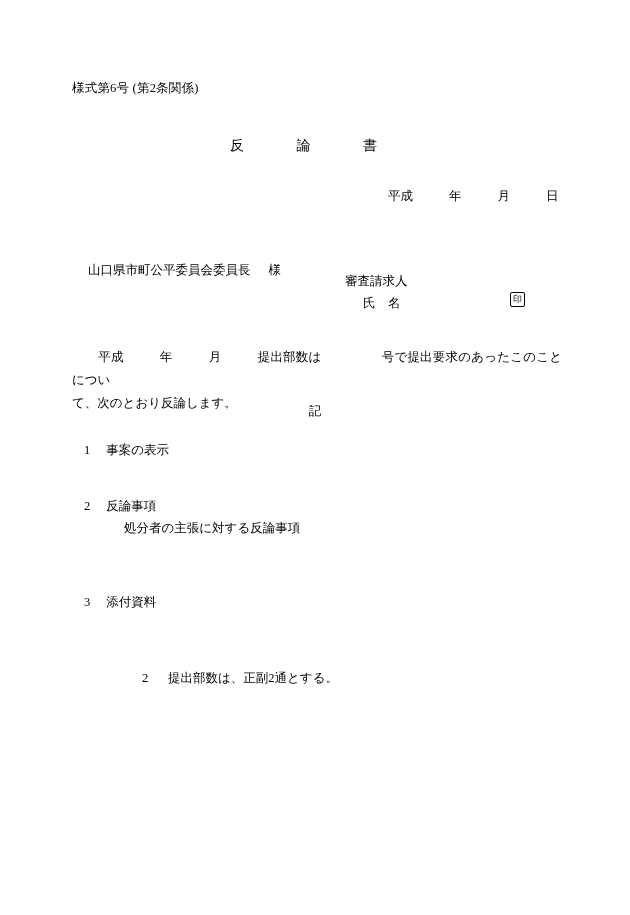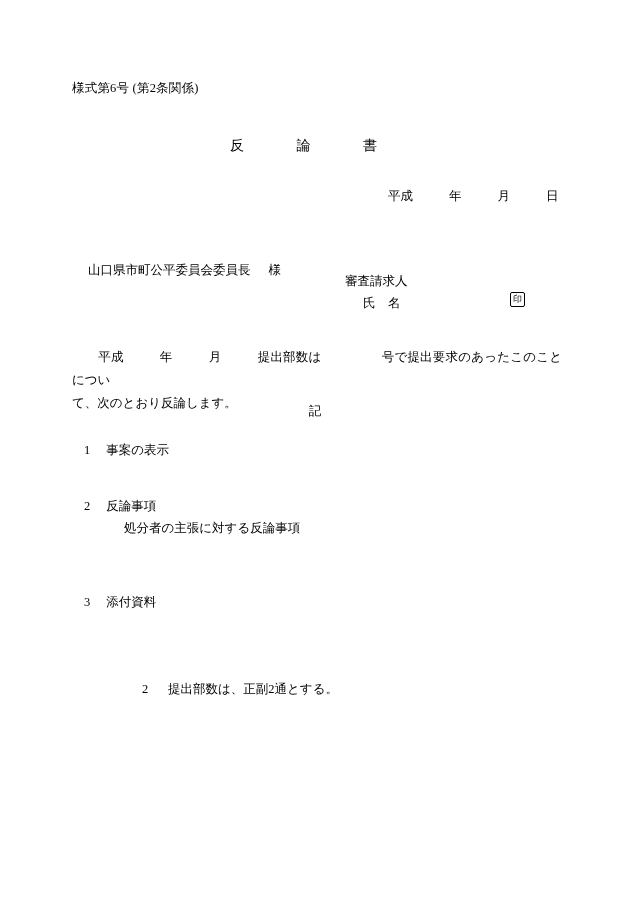--- a/index.html
+++ b/index.html
@@ -163,21 +163,21 @@
     display: inline-block;
     width: 420px;
     vertical-align: top;
   }
   .notes .cont {
     display: block;
     padding-left: 62px;
   }
   .notes .note-row-2 {
     padding-left: 22px;
-    margin-top: 11px;
+    margin-top: 0px;
   }
 </style>
 </head>
 <body>
 
 <div class="page">
 
   <div class="form-no">様式第6号 (第2条関係)</div>
 
   <div class="doc-title">

